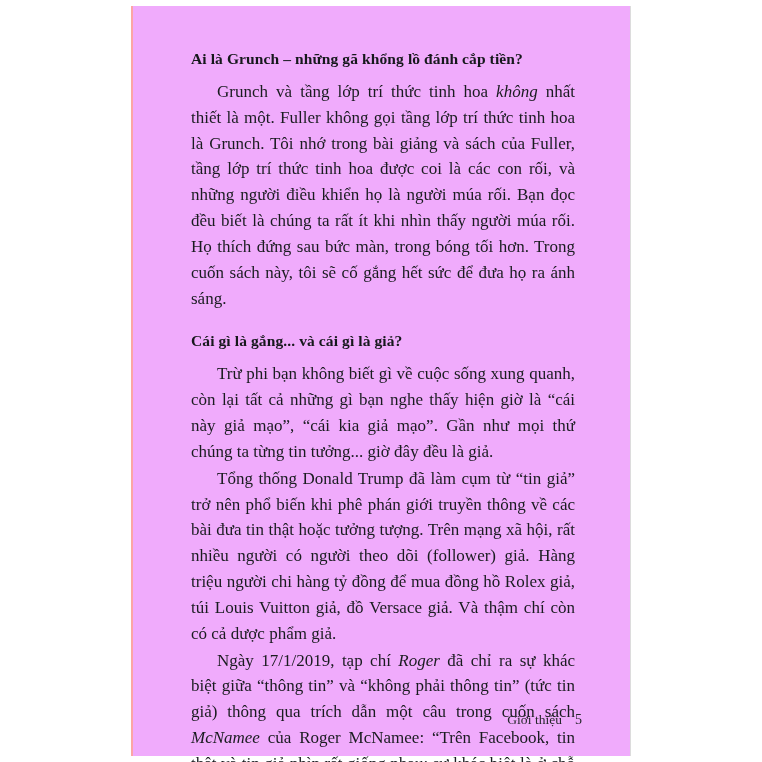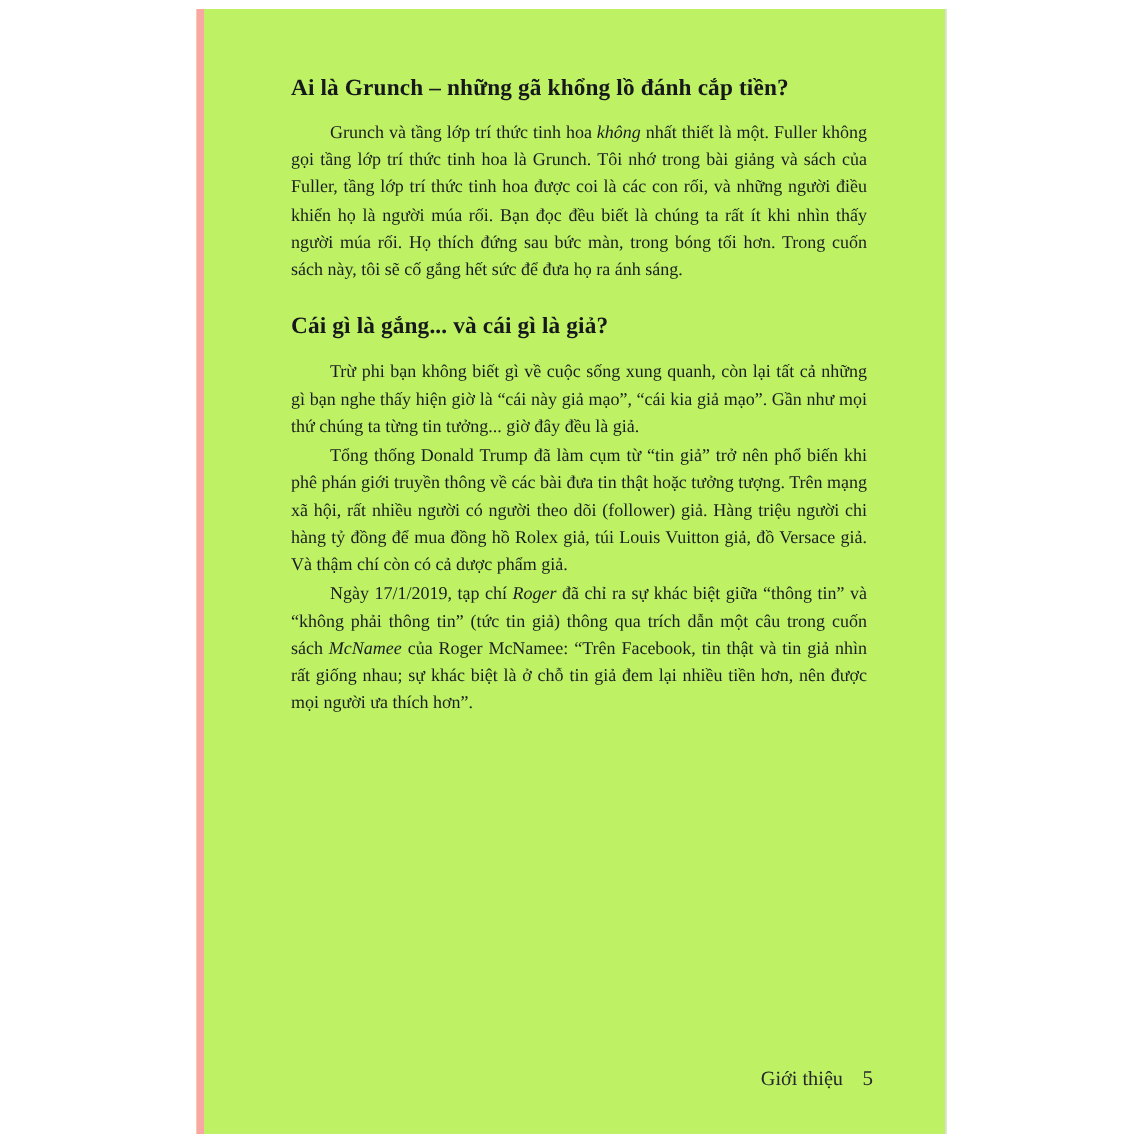--- a/index.html
+++ b/index.html
@@ -19,22 +19,22 @@
     height: 762px;
     box-sizing: border-box;
     background: #ffffff;
   }
   .page {
     position: absolute;
     left: 131px;
     top: 6px;
     width: 500px;
     height: 750px;
-    background: #bef264;
-    border-left: 5px solid #fca5a5;
+    background: #f0abfc;
+    border-left: 2px solid #fca5a5;
     border-right: 1px solid #dcdcdc;
     box-sizing: border-box;
   }
   .text-column {
     position: absolute;
     left: 58px;
     top: 42px;
     width: 384px;
   }
   .heading {
@@ -43,21 +43,21 @@
     color: #16181c;
     margin: 0 0 9px 0;
     line-height: 1.42;
     letter-spacing: 0.1px;
   }
   .heading.second {
     margin-top: 19px;
   }
   p.para {
     margin: 0;
-    font-size: 12px;
+    font-size: 17px;
     line-height: 1.52;
     color: #1a1c20;
     text-align: justify;
     text-indent: 26px;
     hyphens: none;
   }
   p.para + p.para {
     margin-top: 1px;
   }
   .para em {

